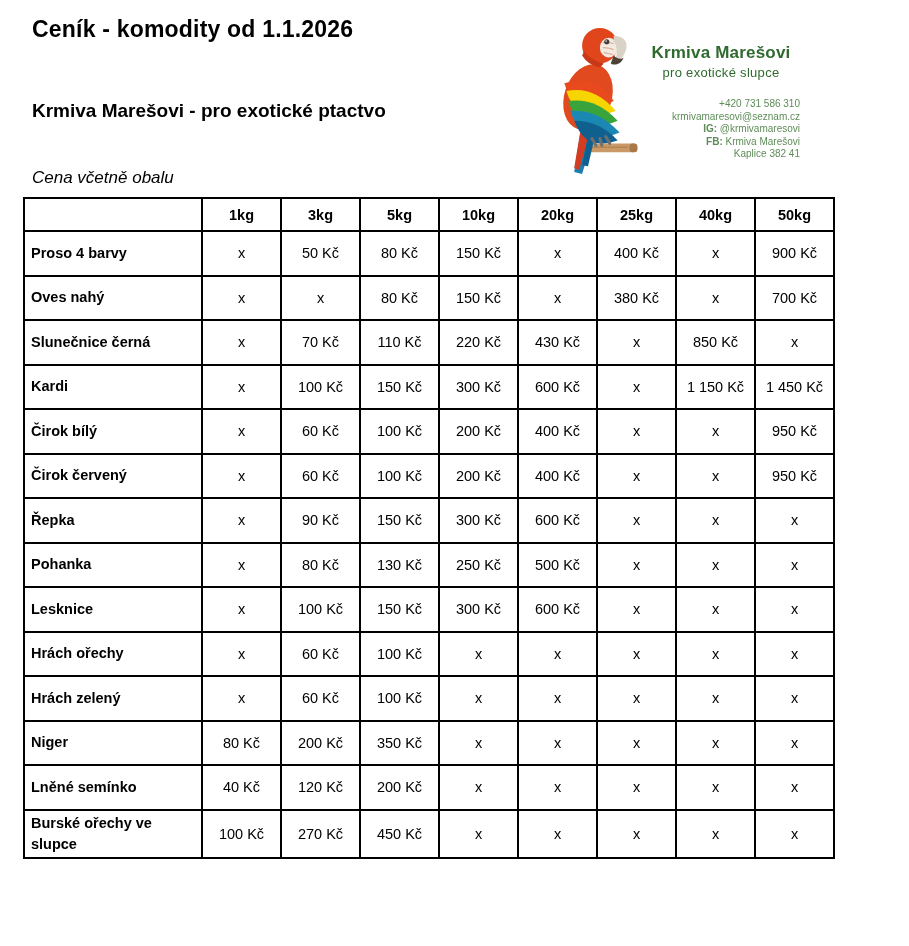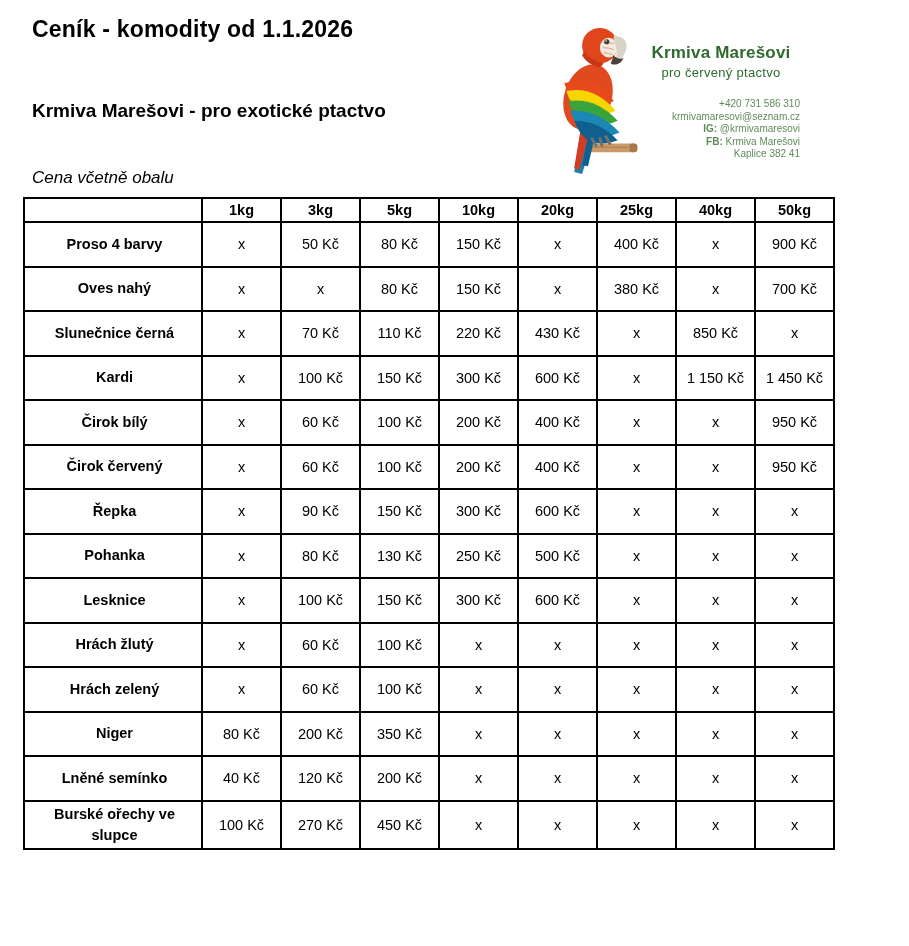--- a/index.html
+++ b/index.html
@@ -38,25 +38,25 @@
     position:absolute; left:23px; top:197px;
     width:810px; border-collapse:collapse; table-layout:fixed;
   }
   .price-table th, .price-table td {
     border:2px solid #000;
     font-size:14.5px;
     text-align:center; vertical-align:middle;
     padding:2px 3px;
     overflow:hidden;
   }
-  .price-table thead tr { height:24px; }
+  .price-table thead tr { height:33px; }
   .price-table thead th { font-weight:bold; }
   .price-table tbody tr { height:44.5px; }
   .price-table tbody th.row-label {
-    text-align:center; font-weight:bold; padding-left:6px; line-height:1.45;margin-top:31px;
+    text-align:left; font-weight:bold; padding-left:6px; line-height:1.45;margin-top:31px;
   }
   
   .price-table tbody tr:nth-child(11) th,
   .price-table tbody tr:nth-child(11) td { border-top-color:#8f8f8f; }
 </style>
 </head>
 <body>
 
 <div class="page">
 
@@ -94,21 +94,21 @@
       <circle cx="76.3" cy="23.3" r="0.8" fill="#ffffff"></circle>
 
       <path d="M84 18 C96 18 100 27 95 36 C92 42 88 45 85 44 C88 37 88 28 84 24 Z" fill="#d9d2c6"></path>
       <path d="M84 38 C88 42 92 42 94 40 C92 46 86 49 81 46 Z" fill="#4f4138"></path>
 
       <path d="M62 122 l4 7 M70 122 l2 7 M76 120 l4 7" stroke="#6f6f6f" stroke-width="3" stroke-linecap="round" fill="none"></path>
     </svg>
 
     <div class="brand-block" style="color: rgb(47, 107, 47);">
       <div class="brand-name">Krmiva Marešovi</div>
-      <div class="brand-tagline">pro červený ptactvo</div>
+      <div class="brand-tagline">pro exotické slupce</div>
     </div>
 
     <div class="contact-block" style="color: rgb(94, 140, 88);">
       <div>+420 731 586 310</div>
       <div>krmivamaresovi@seznam.cz</div>
       <div><b>IG:</b> <span>@krmivamaresovi</span></div>
       <div><b>FB:</b> <span>Krmiva Marešovi</span></div>
       <div>Kaplice 382 41</div>
     </div>
   </div>
@@ -232,21 +232,21 @@
           <td>x</td>
           <td>100 Kč</td>
           <td>150 Kč</td>
           <td>300 Kč</td>
           <td>600 Kč</td>
           <td>x</td>
           <td>x</td>
           <td>x</td>
         </tr>
         <tr>
-          <th class="row-label">Hrách žlutý</th>
+          <th class="row-label">Hrách ořechy</th>
           <td>x</td>
           <td>60 Kč</td>
           <td>100 Kč</td>
           <td>x</td>
           <td>x</td>
           <td>x</td>
           <td>x</td>
           <td>x</td>
         </tr>
         <tr>

